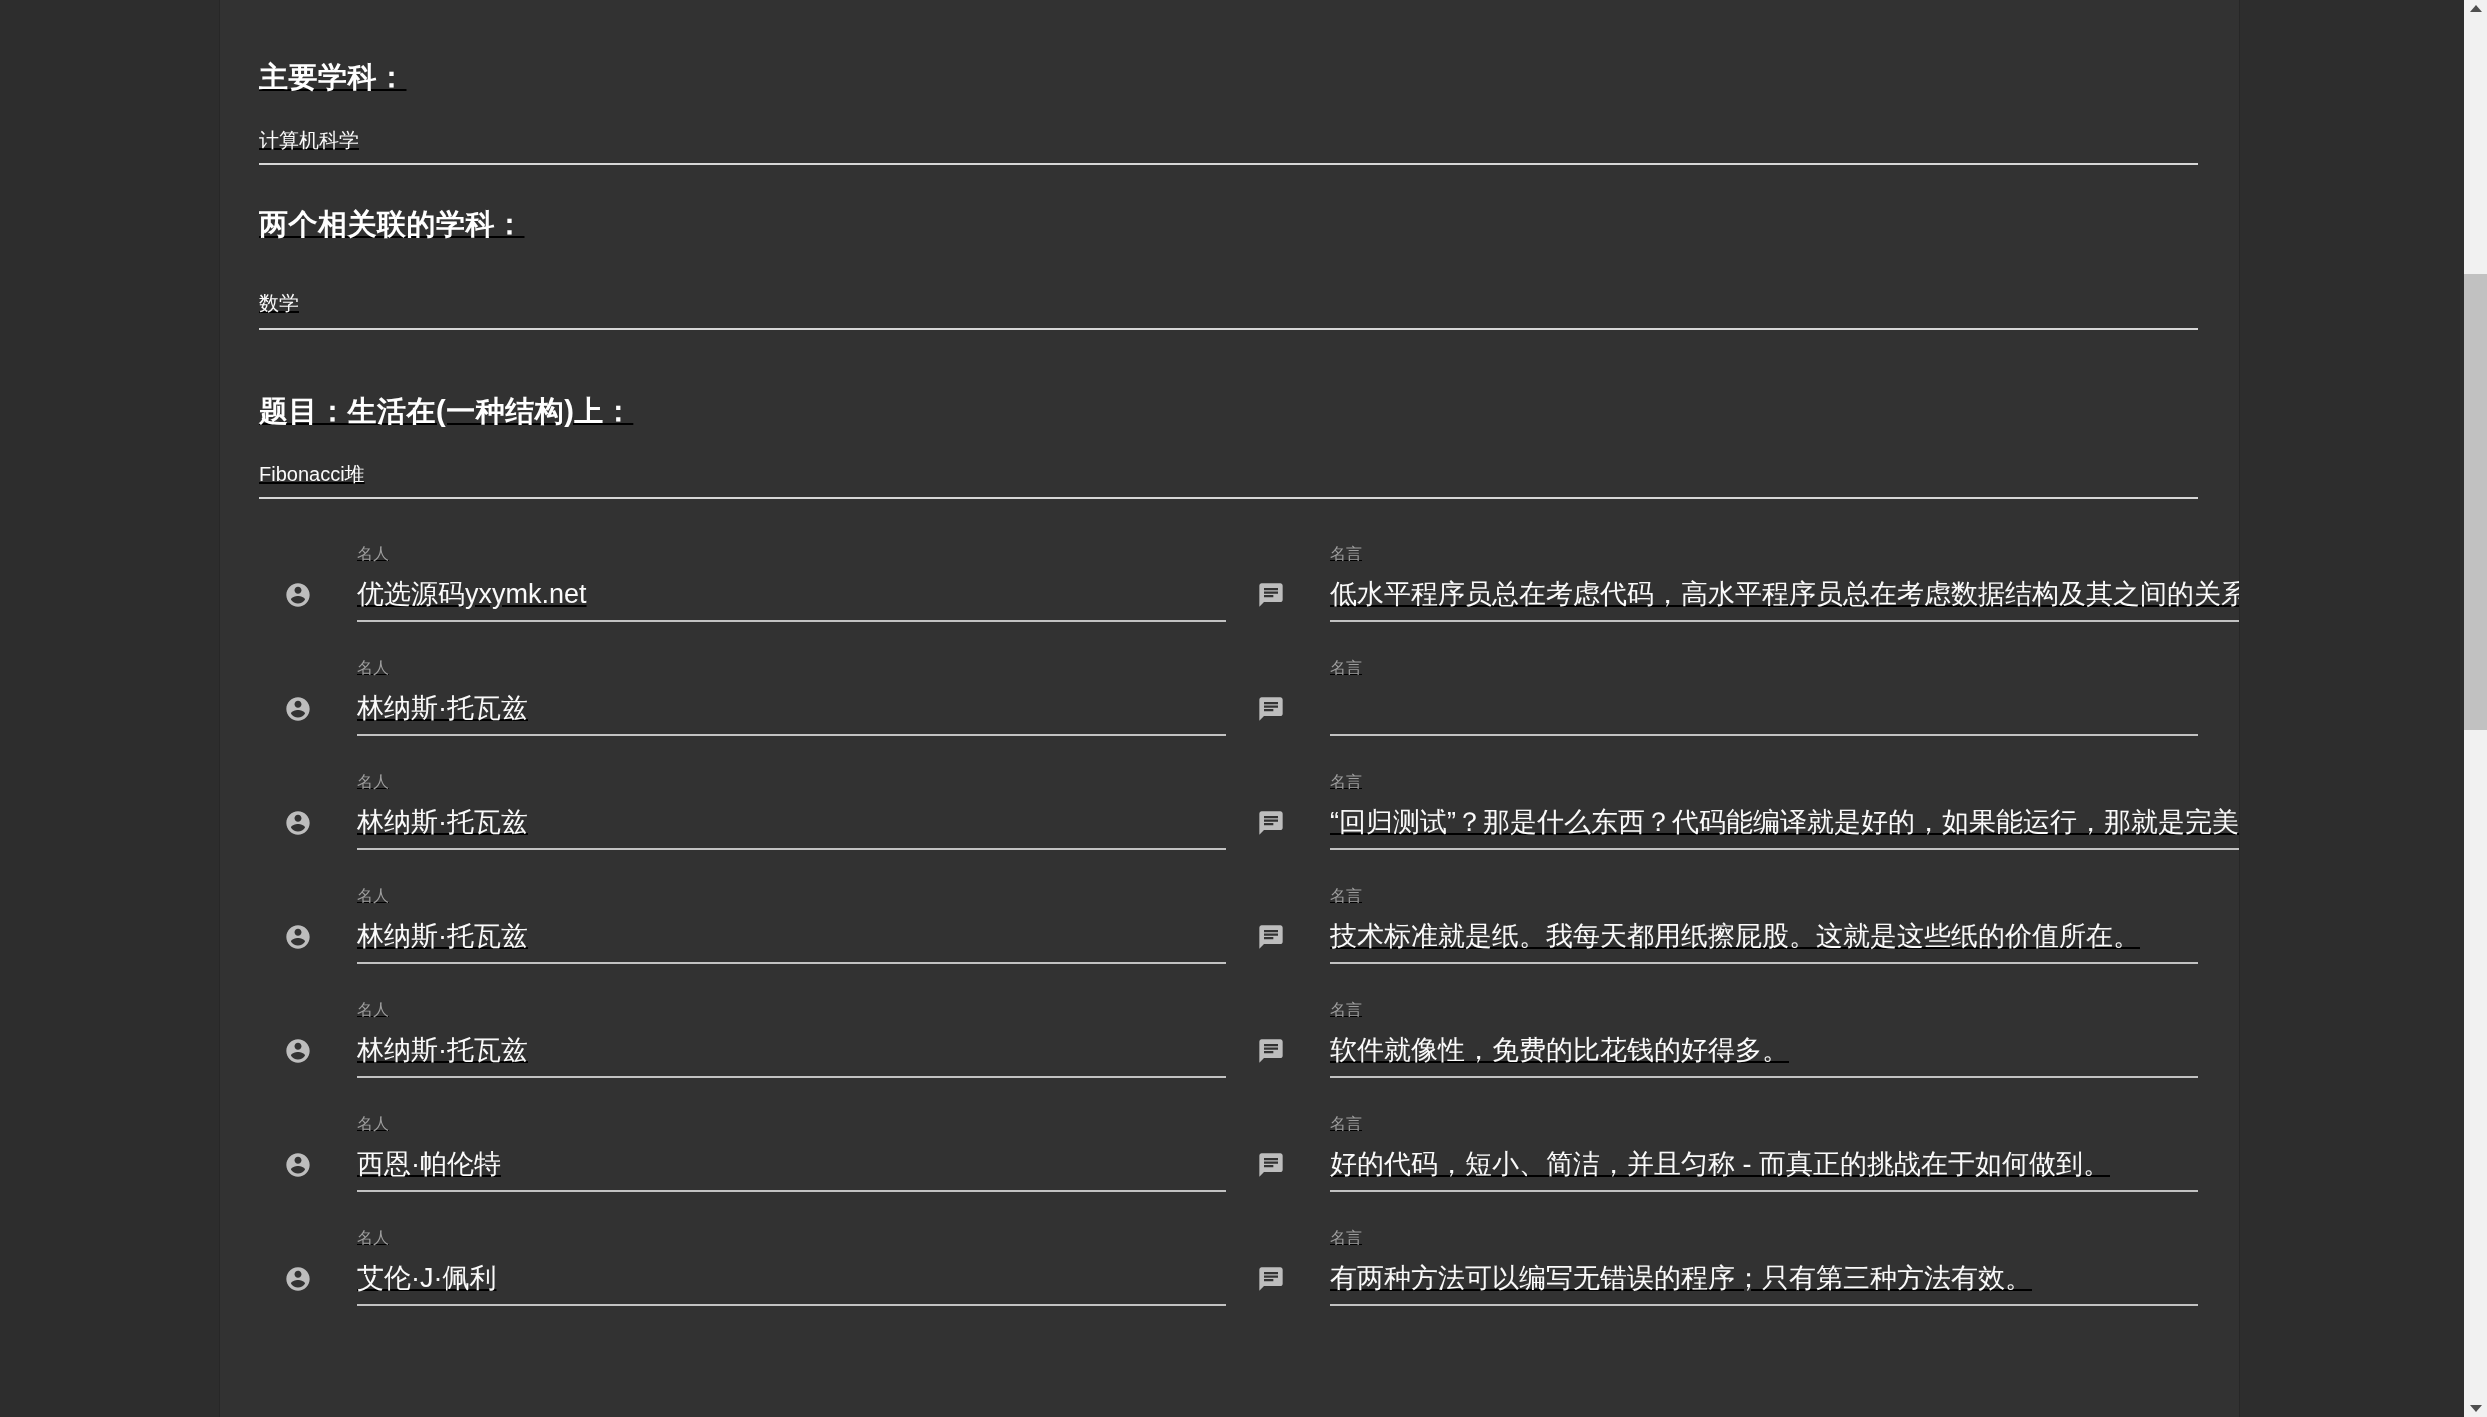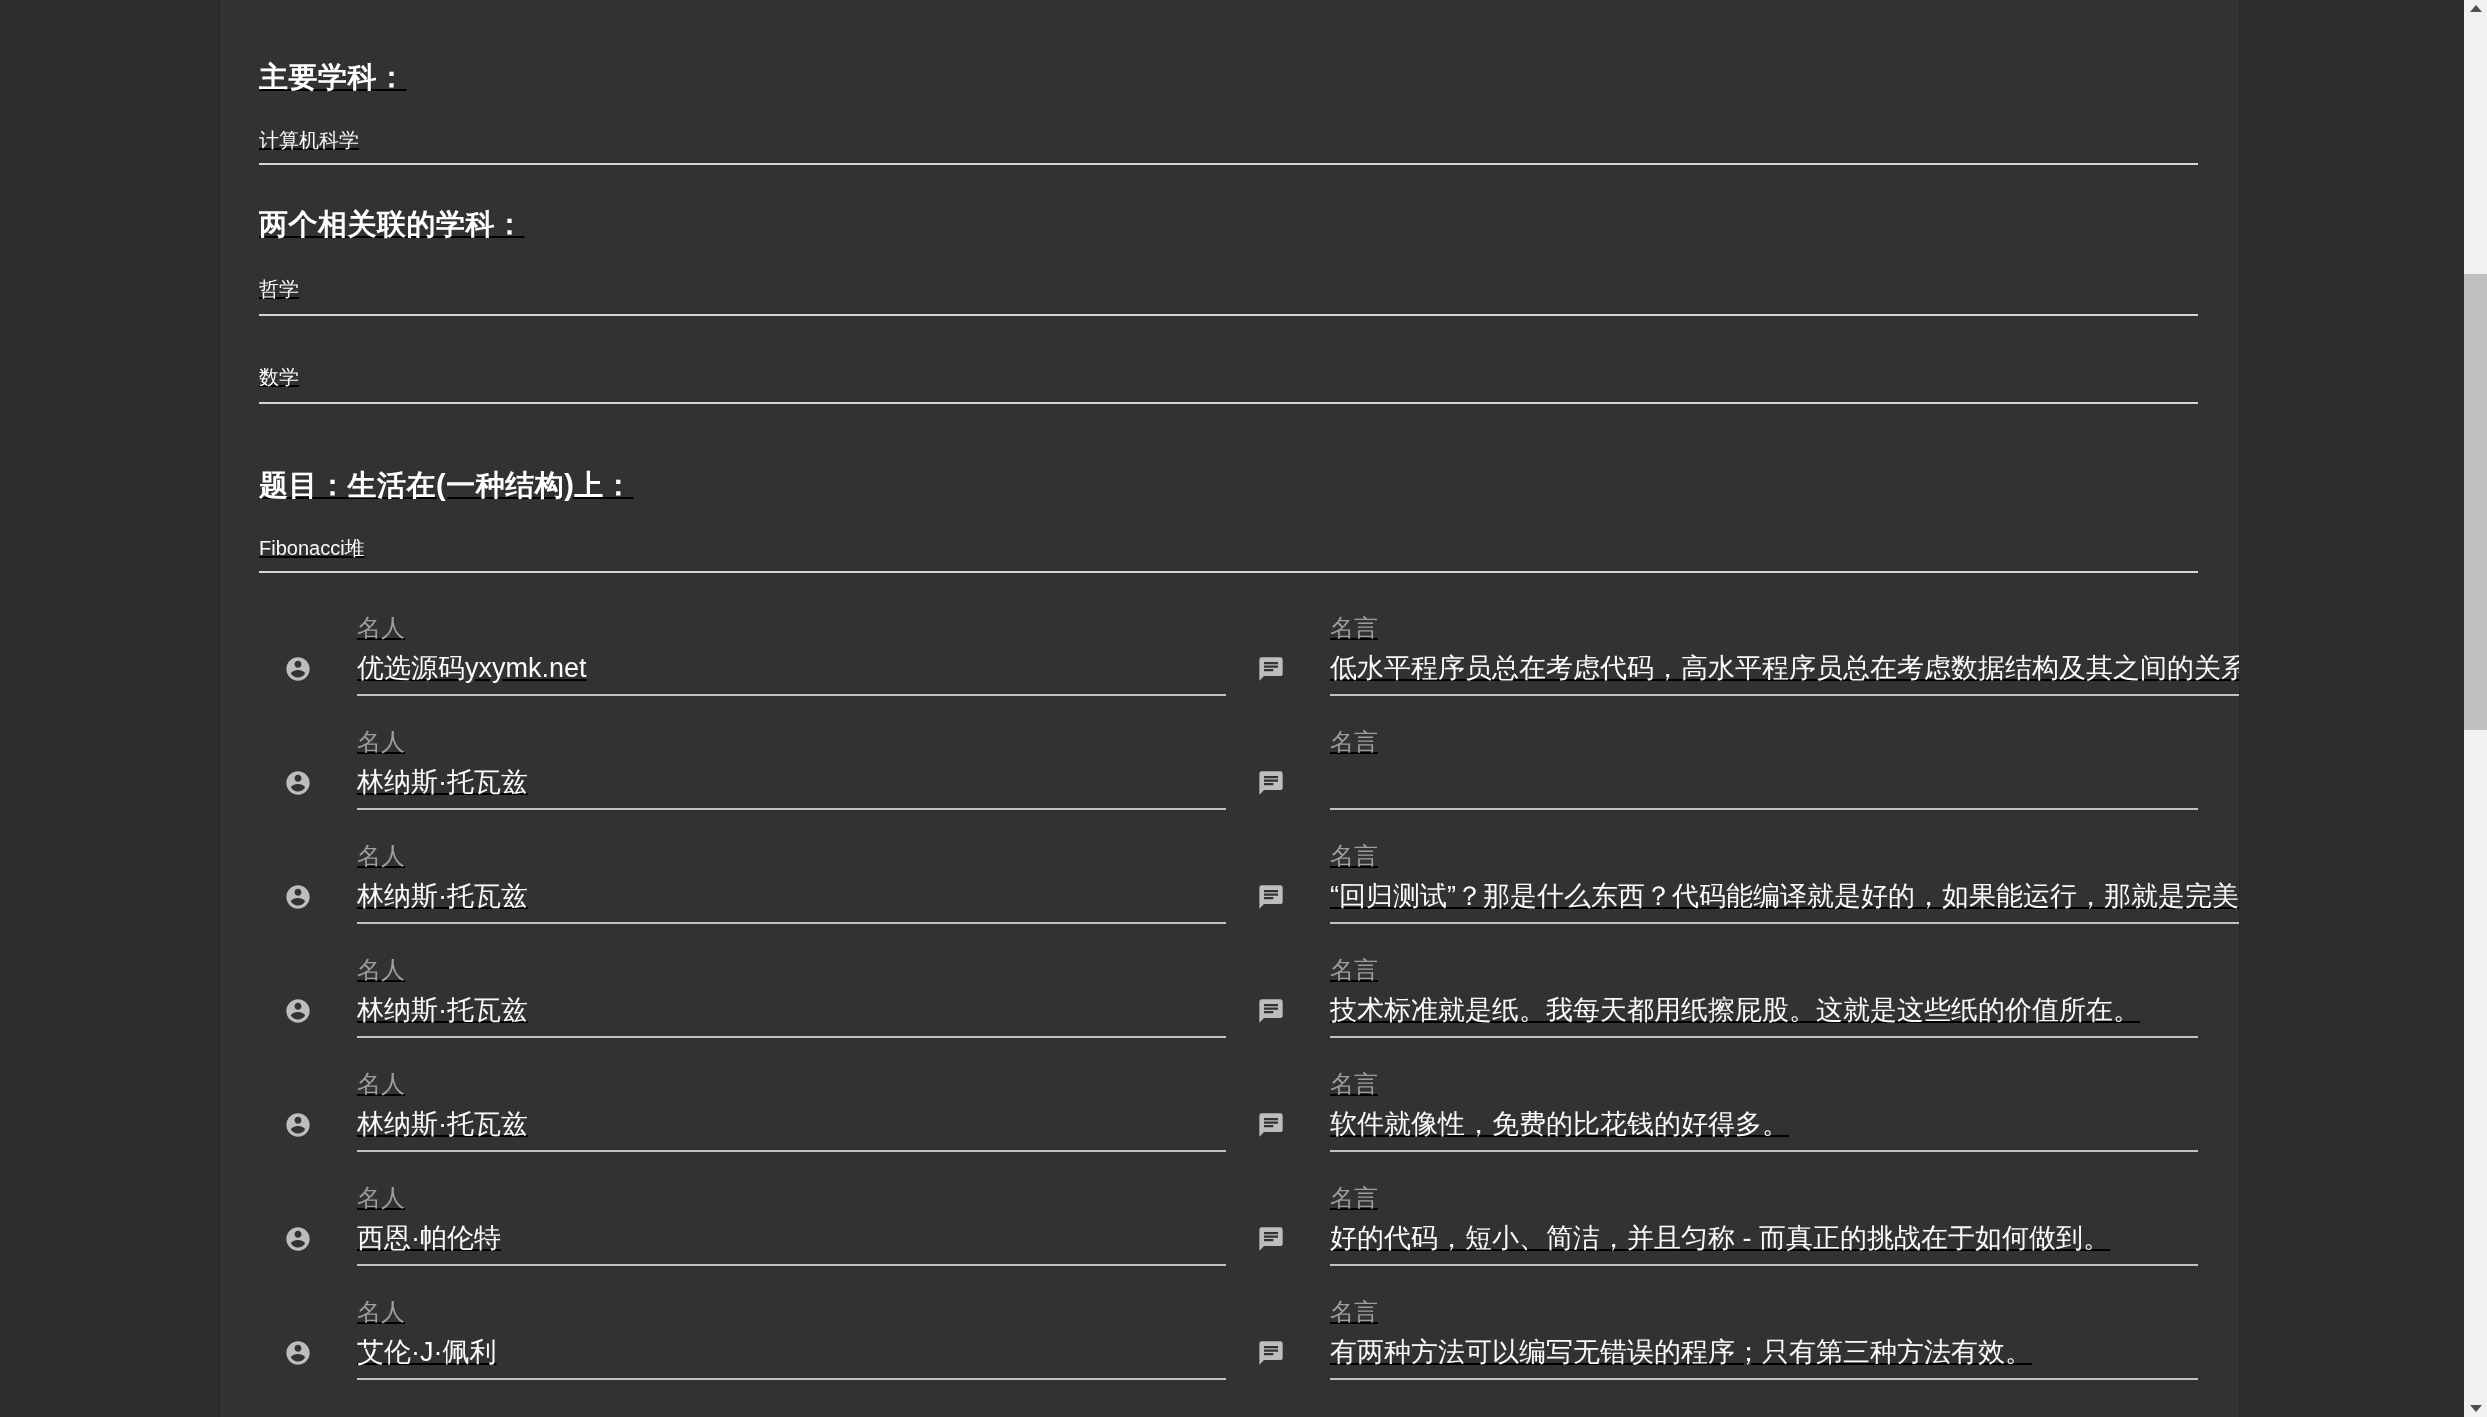--- a/index.html
+++ b/index.html
@@ -74,21 +74,21 @@
     align-self:flex-end;
     margin-bottom:13px;
     margin-right:45px;
   }
   .icon svg{display:block;width:28px;height:28px;}
   .rfield{
     flex:1;
     border-bottom:2px solid var(--underline-row);
   }
   .rlabel{
-    font-size:24px; line-height:26px;
+    font-size:16px; line-height:26px;
     color:var(--small-label-color);
   }
   .rvalue{
     font-size:27px; line-height:34px;
     color:var(--value-color);
     margin-top:10px;
     padding-bottom:9px;
     white-space:nowrap;
   }
   
@@ -128,23 +128,20 @@
 <body>
 
 <div class="content">
 
   <div class="field-label">主要学科：</div>
   <div class="tfield">
     <div class="tvalue">计算机科学</div>
   </div>
 
   <div class="field-label mt-related">两个相关联的学科：</div>
-  <div class="tfield mt-rel1">
-    <div class="tvalue">哲学</div>
-  </div>
   <div class="tfield mt-rel2">
     <div class="tvalue">数学</div>
   </div>
 
   <div class="field-label mt-title">题目：生活在(一种结构)上：</div>
   <div class="tfield">
     <div class="tvalue">Fibonacci堆</div>
   </div>
 
   <div class="rows">

